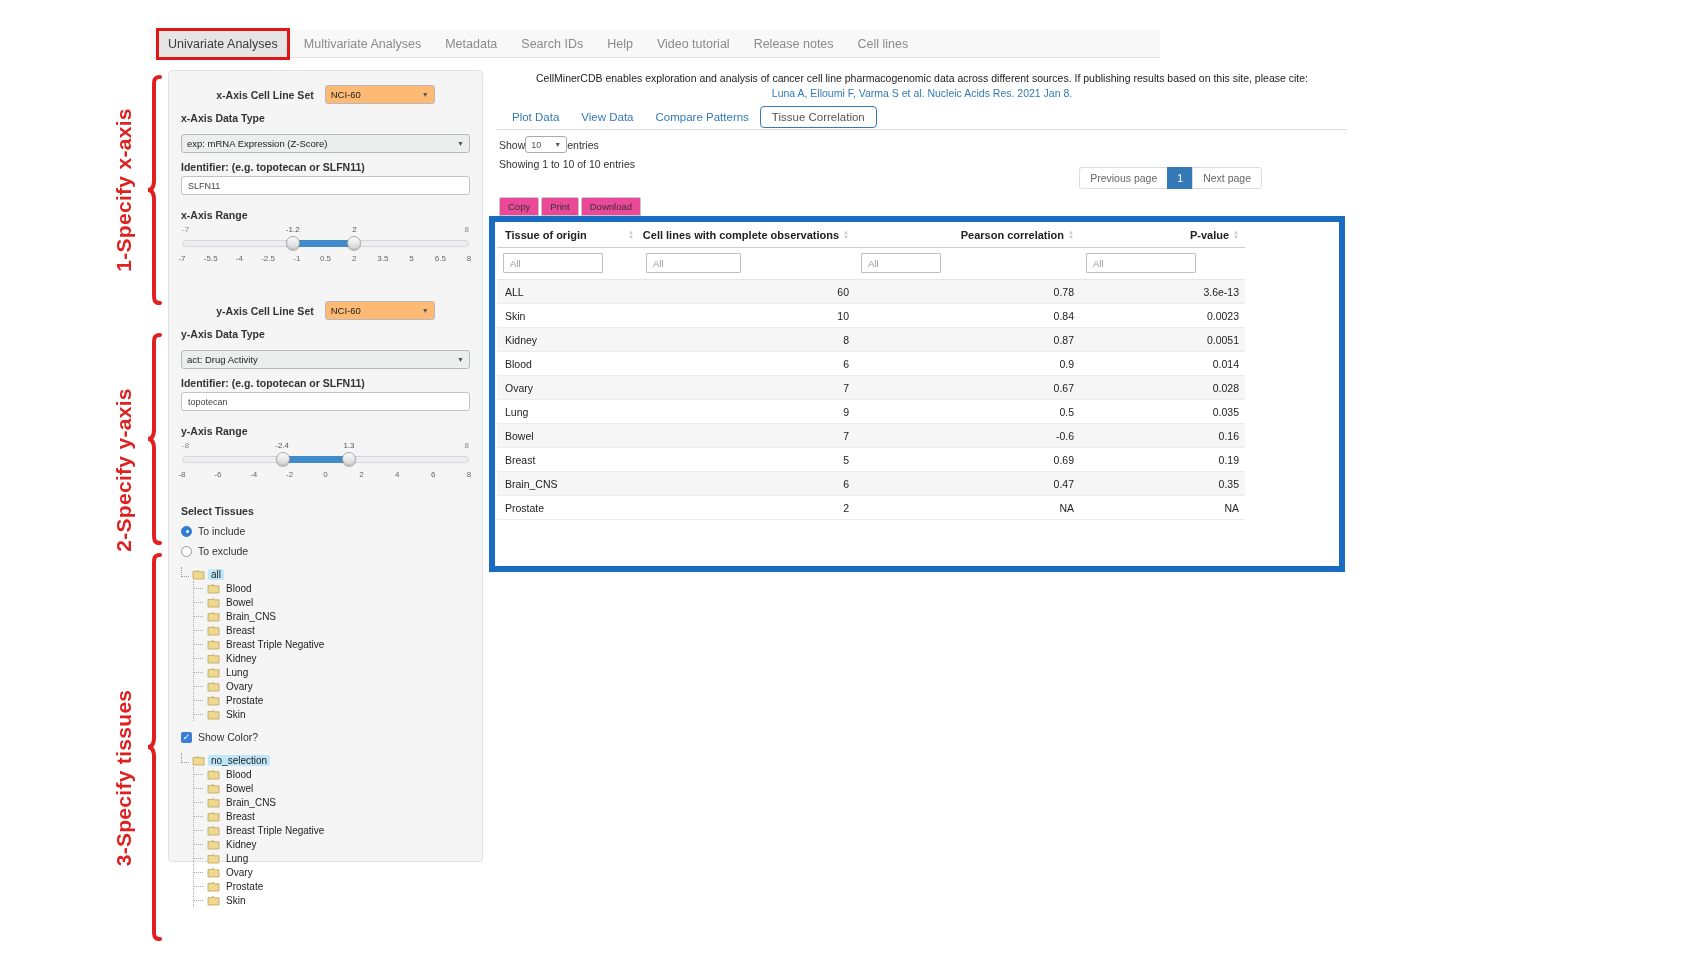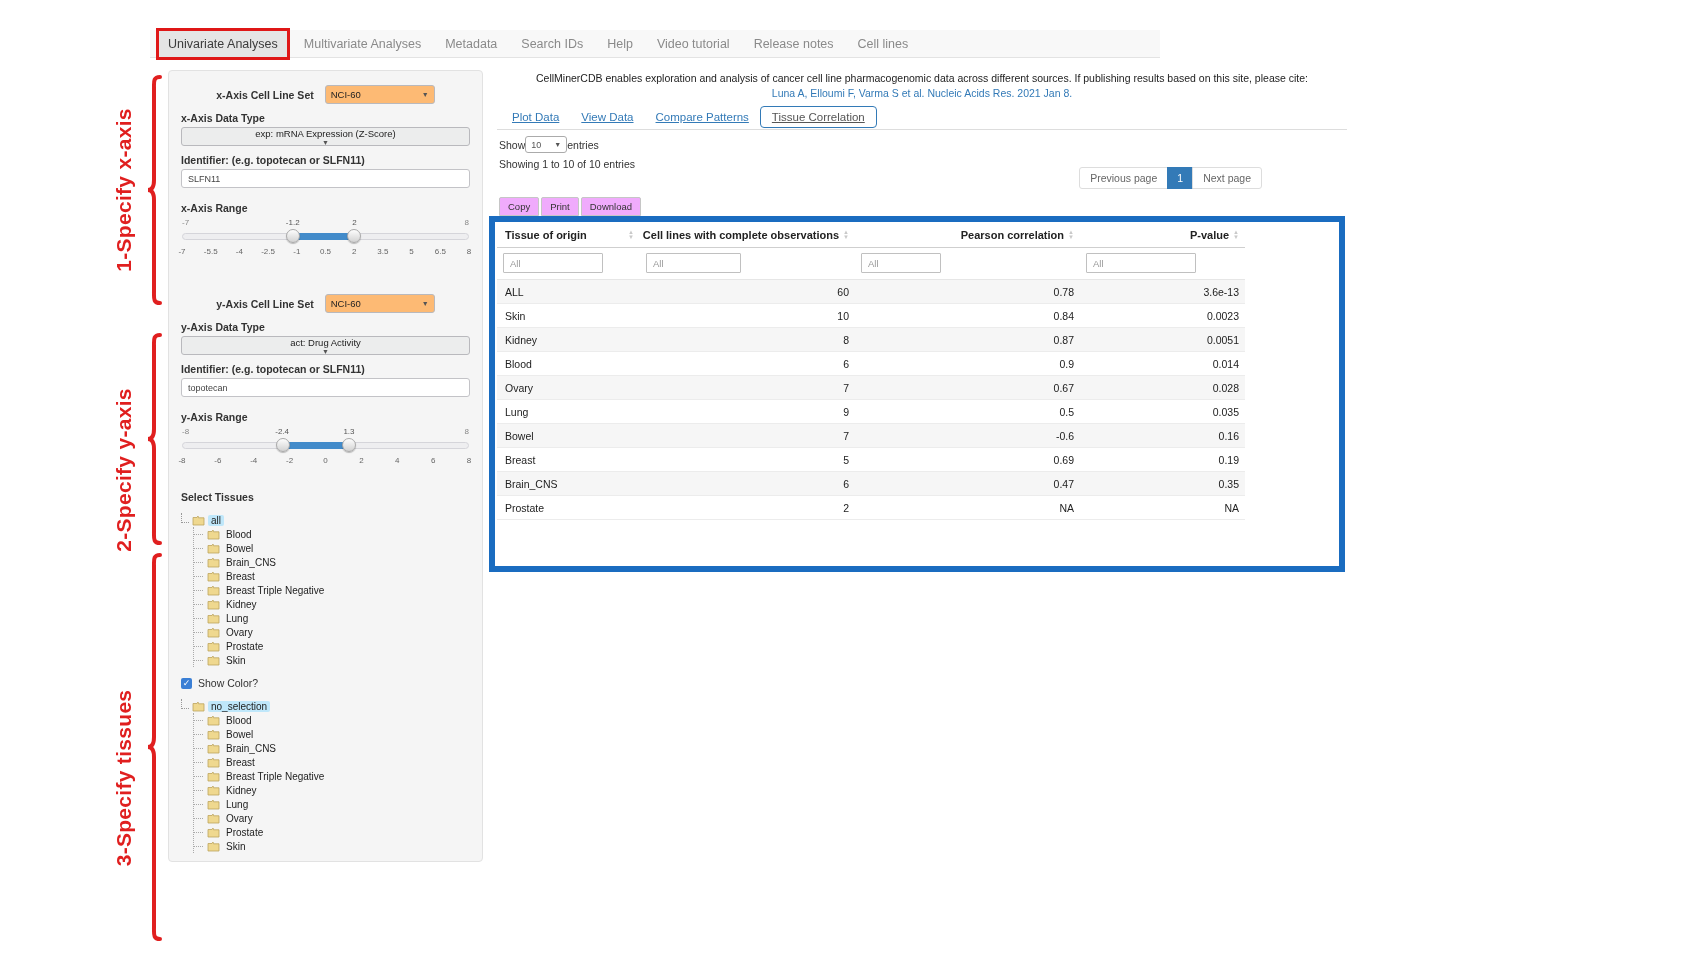--- a/index.html
+++ b/index.html
@@ -20,21 +20,21 @@
     font-size:21px; font-weight:bold; color:#e01f1f; white-space:nowrap; letter-spacing:.3px; }
 
   
   #sidebar { position:absolute; left:168px; top:70px; width:315px; height:792px;
     background:#f5f5f5; border:1px solid #e2e2e2; border-radius:4px; padding:14px 12px 10px 12px; font-size:10.5px; }
   .fld-label { font-weight:bold; color:#333; font-size:10.5px; }
   .inline-row { display:flex; align-items:center; gap:11px;justify-content:center; }
   .select-box { background:#eceded; border:1px solid #b9b9bd; border-radius:3px; height:19px;
     display:flex; align-items:center; justify-content:space-between; padding:0 5px; font-size:9.5px; color:#222; cursor:pointer; }
   .select-small { width:110px; background:#fdba74; }
-  .select-wide { width:100%; margin-top:3px;flex-direction:column; }
+  .select-wide { width:100%; margin-top:10px; }
   .caret { font-size:7px; color:#555; line-height:1; }
   .text-input { width:100%; height:19px; background:#fff; border:1px solid #c3c3c7; border-radius:3px;
     font-size:9px; color:#444; padding:0 6px; margin-top:3px; font-family:"Liberation Sans",sans-serif; } .mt8{margin-top:8px;} .mt14{margin-top:14px;}
 
   
   .slider { position:relative; height:46px; margin-top:4px; }
   .slider-minmax { position:absolute; top:0; font-size:8px; color:#888; }
   .slider-minmax.left{left:1px;} .slider-minmax.right{right:1px;}
   .slider-val { position:absolute; top:0; font-size:8px; color:#555; transform:translateX(-50%); }
   .slider-track { position:absolute; left:1px; right:1px; top:15px; height:7px; background:#eeeef0;
@@ -66,33 +66,33 @@
   .folder-icon { flex:0 0 auto; display:inline-block; }
   .tree-children { margin-left:12px; border-left:1px dotted #aaa; }
   .tree-child { display:flex; align-items:center; gap:3px; height:14px; cursor:pointer; }
   .tree-child::before { content:''; width:9px; border-top:1px dotted #aaa; margin-right:1px; }
 
   
   #main { position:absolute; left:497px; top:70px; width:850px; height:880px; }
   #intro { position:absolute; top:2px; left:0; width:100%; text-align:center; font-size:10.5px; color:#222; }
   #citation { position:absolute; top:17px; left:0; width:100%; text-align:center; font-size:10.5px; color:#337ab7; cursor:pointer; }
   #tabs { position:absolute; top:34px; left:0; width:100%; display:flex; align-items:center; border-bottom:1px solid #ddd; padding-left:4px; height:26px; }
-  .tab { font-size:11.5px; color:#337ab7; padding:4px 11px; cursor:pointer; white-space:nowrap;text-decoration:underline; }
+  .tab { font-size:11.5px; color:#337ab7; padding:4px 11px; cursor:pointer; white-space:nowrap; }
   .tab.active { color:#555; background:#fff; border:1px solid #337ab7; border-radius:4px 4px 4px 4px; margin-bottom:-1px; }
   #show-row { position:absolute; top:66px; left:2px; display:flex; align-items:center; font-size:10.5px; color:#333; }
   #entries-select { width:42px; height:17px; border:1px solid #ababab; border-radius:3px; background:#fff;
     display:flex; align-items:center; justify-content:space-between; padding:0 5px; font-size:9px; color:#555; cursor:pointer; }
   #showing-text { position:absolute; top:88px; left:2px; font-size:10.5px; color:#333; }
   #pagination { position:absolute; top:97px; right:85px; display:flex; font-size:10.5px; }
   .page-btn { border:1px solid #ddd; background:#fff; color:#666; padding:4px 10px; cursor:pointer; }
   .page-btn.prev { border-radius:3px 0 0 3px; }
   .page-btn.next { border-radius:0 3px 3px 0; margin-left:-1px; }
   .page-btn.current { background:#337ab7; border-color:#337ab7; color:#fff; margin-left:-1px; padding:4px 9px; }
   #export-row { position:absolute; top:127px; left:2px; display:flex; }
-  .export-btn { border:1px solid #c6c6c6; background:#f0abfc; color:#333; font-size:9.5px; padding:3px 8px; margin-right:2px; border-radius:2px 2px 0 0; cursor:pointer; }
+  .export-btn { border:1px solid #c6c6c6; background:#ec4899; color:#333; font-size:9.5px; padding:3px 8px; margin-right:2px; border-radius:2px 2px 0 0; cursor:pointer; }
   #highlight-box { position:absolute; top:146px; left:-8px; width:856px; height:356px; border:6px solid #1a6cc0; background:#fff; }
   #data-table { position:absolute; top:152px; left:0; width:748px; border-collapse:collapse; table-layout:fixed; }
   #data-table th, #data-table td { overflow:hidden; white-space:nowrap; }
   #data-table thead th { font-size:11px; font-weight:bold; color:#222; padding:7px 6px 6px 8px; border-bottom:1px solid #cfcfcf; }
   th.h-left { text-align:left; } th.h-right { text-align:right; }
   .th-flex { display:flex; align-items:center; }
   .th-flex.sb { justify-content:space-between; }
   .th-flex.er { justify-content:flex-end; }
   .sort-icon { display:inline-block; margin-left:4px; color:#c9c9c9; font-size:6px; line-height:5px; cursor:pointer; }
   .sort-icon div { height:5px; }
@@ -219,20 +219,30 @@
           <span class="tick" style="left:62.5%"><span class="tick-mark"></span><span class="tick-label">2</span></span>
           <span class="tick" style="left:75%"><span class="tick-mark"></span><span class="tick-label">4</span></span>
           <span class="tick" style="left:87.5%"><span class="tick-mark"></span><span class="tick-label">6</span></span>
           <span class="tick" style="left:100%"><span class="tick-mark"></span><span class="tick-label">8</span></span>
         </div>
       </div>
 
     <div style="height:18px"></div>
 
     <div class="fld-label">Select Tissues</div>
+    <div id="tissue-mode">
+        <div class="radio-row">
+          <span class="radio checked"></span>
+          <span>To include</span>
+        </div>
+        <div class="radio-row">
+          <span class="radio "></span>
+          <span>To exclude</span>
+        </div>
+      </div>
 
     <div class="tree" id="tree1">
         <div class="tree-root-row">
           <span class="tree-elbow"></span>
           <svg class="folder-icon" width="13" height="11" viewBox="0 0 13 11">
   <path d="M1 2.5 L5 2.5 L6 1 L6.5 2.8 L12 2.8 L12 10 L1 10 Z" fill="#efd88f" stroke="#bda55e" stroke-width="0.8"></path>
           </svg>
           <span class="tree-label selected">all</span>
         </div>
         <div class="tree-children">

